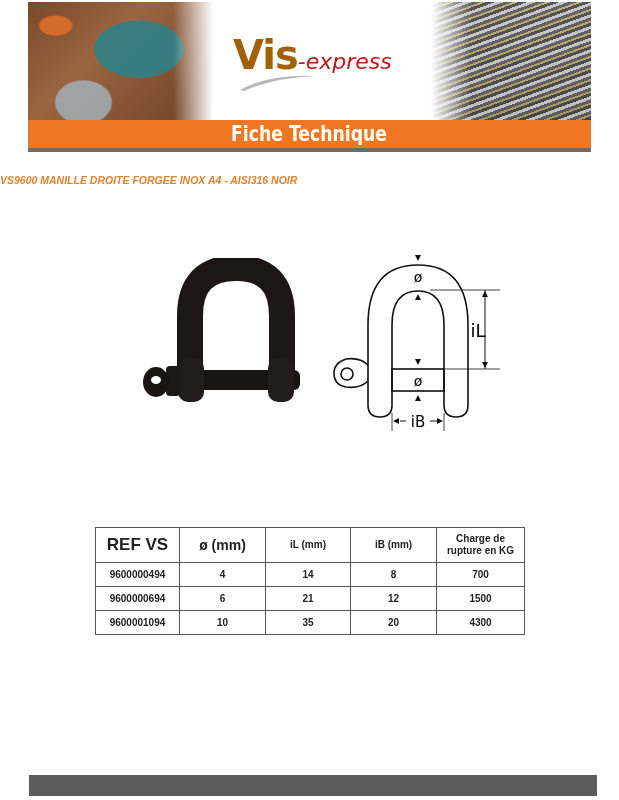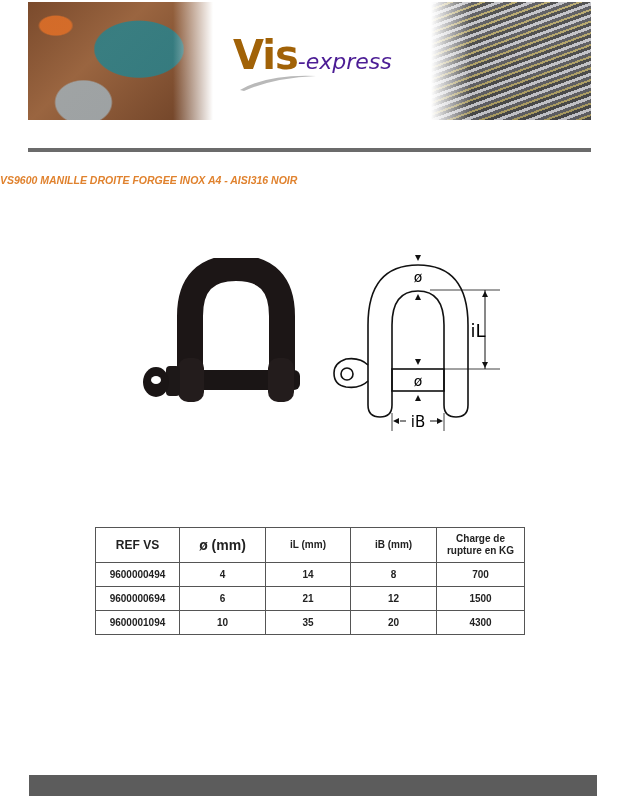--- a/index.html
+++ b/index.html
@@ -19,57 +19,60 @@
   .photo-right { position: absolute; right: 0; top: 0; width: 160px; height: 118px;
     background:
       repeating-linear-gradient(160deg, rgba(200,200,205,0.9) 0 3px, rgba(90,90,95,0.9) 3px 6px, rgba(190,170,90,0.7) 6px 8px, rgba(60,60,60,0.8) 8px 11px),
       linear-gradient(180deg, #b5b5b5, #6a6a6a);
   }
   .photo-right::before { content: ""; position: absolute; left: 0; top: 0; width: 40px; height: 100%;
     background: linear-gradient(90deg, #ffffff 0%, rgba(255,255,255,0) 100%); z-index: 1; }
 
   .logo { position: absolute; left: 205px; top: 30px; height: 50px; }
   .logo-vis { font-family: "DejaVu Sans", sans-serif; font-size: 40px; color: #a16207; letter-spacing: -1px; font-weight: bold; }
-  .logo-express { font-family: "DejaVu Sans", sans-serif; font-size: 22px; font-style: italic; color: #4c1d95; }
+  .logo-express { font-family: "DejaVu Sans", sans-serif; font-size: 22px; font-style: italic; color: #b91c1c; }
   .logo-swoosh { position: absolute; left: 210px; top: 70px; width: 80px; height: 20px; }
 
   .orange-bar { position: absolute; left: 0; top: 118px; width: 563px; height: 28px; background: #ef7622;
     display: flex; align-items: center; justify-content: center; }
   .orange-bar span { color: #ffffff; font-family: "DejaVu Sans", sans-serif; font-weight: bold; font-size: 21px;
     transform: scaleX(0.82); display: inline-block; letter-spacing: 0px; }
   .gray-line { position: absolute; left: 0; top: 146px; width: 563px; height: 4px; background: #6b6b6b; }
 
   .product-title { position: absolute; left: 0; top: 174px; width: 613px; text-align: left;
     color: #e0822e; font-weight: bold; font-style: italic; font-size: 10.5px; }
 
   .photo { position: absolute; left: 138px; top: 258px; width: 170px; height: 168px; }
   .diagram { position: absolute; left: 320px; top: 245px; width: 190px; height: 190px; }
 
   .spec-table { position: absolute; left: 95px; top: 527px; border-collapse: collapse; font-size: 10px; font-weight: bold; color: #222; }
   .spec-table th, .spec-table td { border: 1px solid #555; text-align: center; padding: 0; }
   .spec-table th { height: 34px; vertical-align: middle; font-size: 10px; line-height: 12px; }
   .spec-table td { height: 23px; }
-  .spec-table th.h-ref { font-size: 12px; }
+  .spec-table th.h-ref { font-size: 17px; }
   .spec-table th.h-dia { font-size: 14px; }
 
   .footer-bar { position: absolute; left: 29px; top: 775px; width: 568px; height: 21px; background: #5c5c5c; }
 </style>
 </head>
 <body>
 
 <div class="banner">
   <div class="banner-images">
     <div class="photo-left"></div>
     <div class="photo-right"></div>
     <div class="logo">
       <span class="logo-vis">Vis</span><span class="logo-express">-express</span>
     </div>
     <svg class="logo-swoosh" viewBox="0 0 80 20">
       <path d="M2 18 Q 30 2 78 4 Q 35 6 6 19 Z" fill="#b9b9b9"></path>
     </svg>
+  </div>
+  <div class="orange-bar">
+    <span>Fiche Technique</span>
   </div>
   <div class="gray-line"></div>
 </div>
 
 <div class="product-title">VS9600 MANILLE DROITE FORGEE INOX A4 - AISI316 NOIR</div>
 
 <svg class="photo" viewBox="0 0 170 168">
 
   <path d="M52 118 L52 58 Q52 10 98 10 Q144 10 144 58 L144 118" fill="none" stroke="#1c1616" stroke-width="26" stroke-linecap="round"></path>
   <rect x="30" y="112" width="132" height="20" rx="6" fill="#1a1515"></rect>

